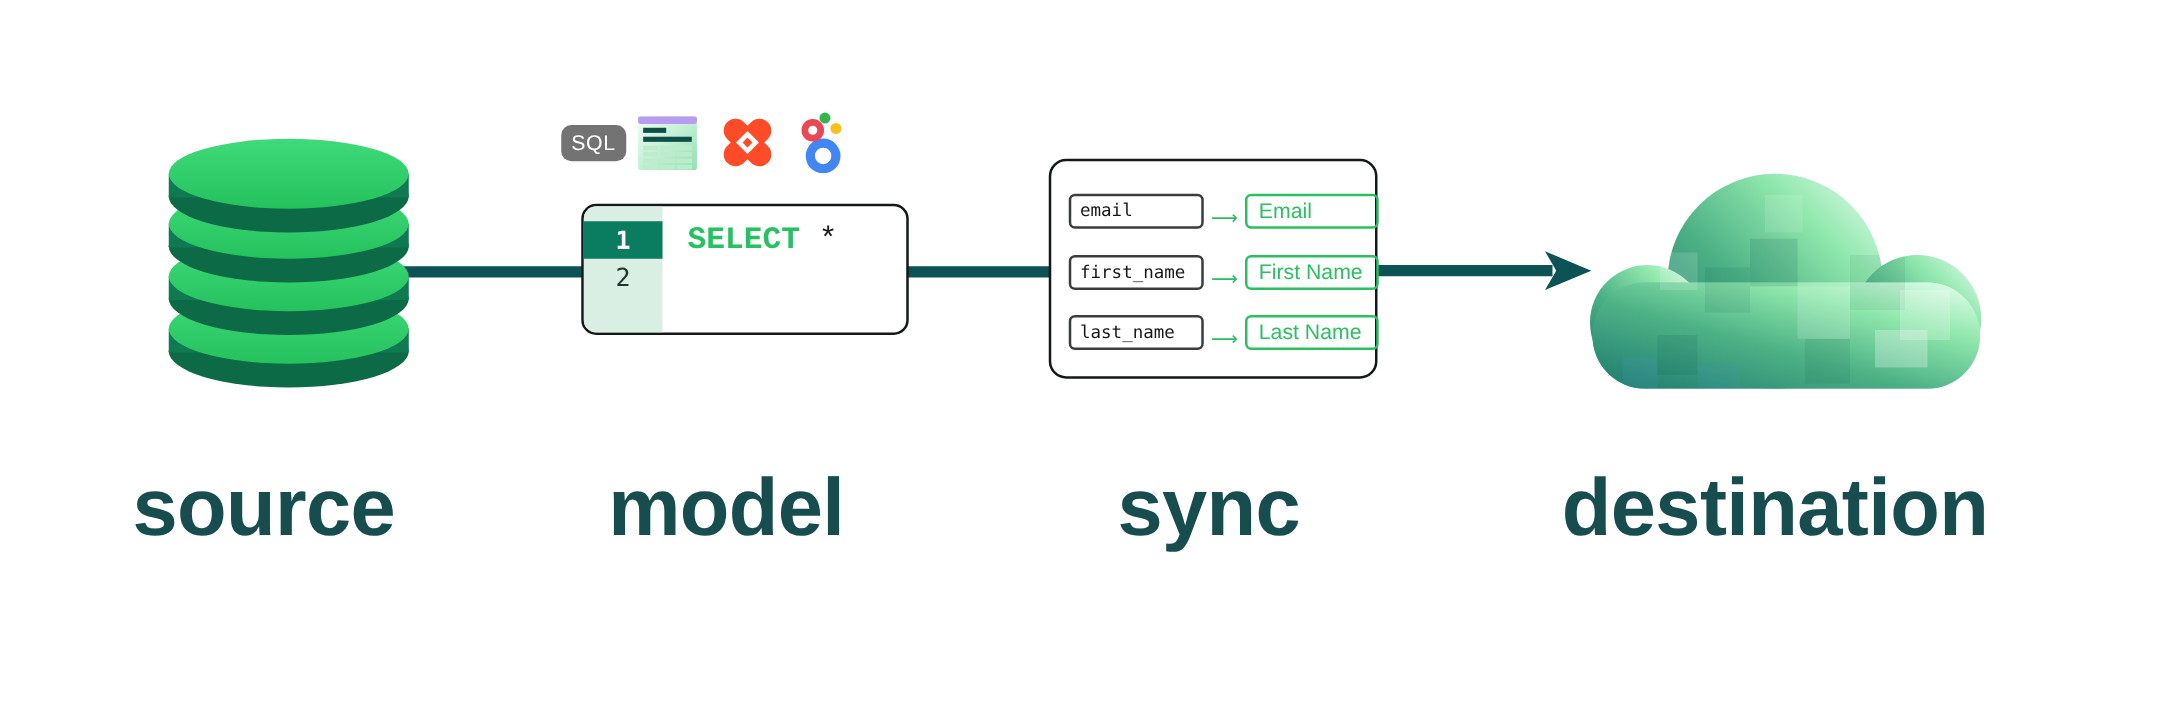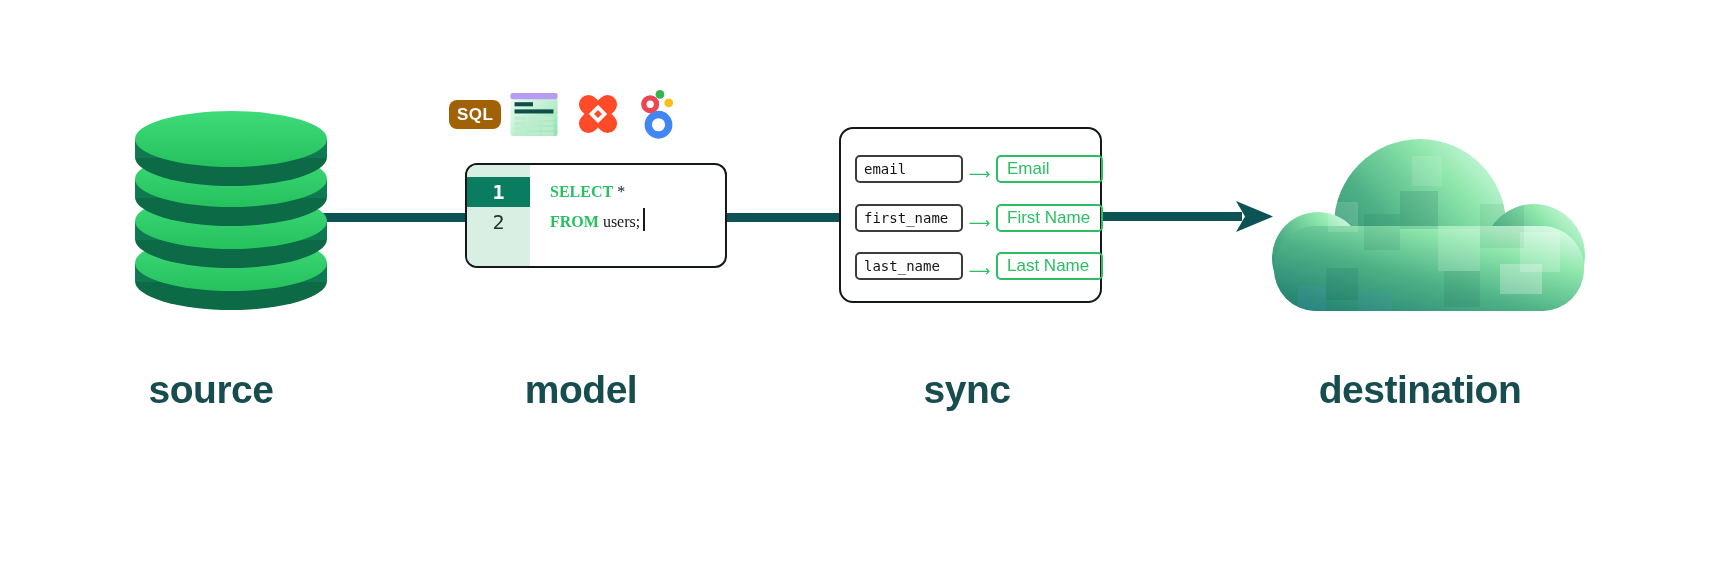--- a/index.html
+++ b/index.html
@@ -11,33 +11,33 @@
   .flow-line{position:absolute;height:9px;background:#0d5254;top:213px;}
   .line-1{left:302px;width:165px;}
   .line-2{left:726px;width:115px;}
   .line-3{left:1101px;width:141px;top:212px;}
   .arrowhead{position:absolute;left:1236px;top:200px;}
   
   .db{position:absolute;left:133px;top:109px;}
   
   .icon-row{position:absolute;left:449px;top:85px;width:240px;height:58px;
     display:flex;align-items:center;gap:9px;}
-  .sql-badge{background:#a16207;color:#ffffff;font-weight:700;font-size:17px;
+  .sql-badge{background:#737373;color:#ffffff;font-weight:400;font-size:17px;
     border-radius:8px;padding:6px 8px;letter-spacing:.5px;line-height:1;
     font-family:"Liberation Sans",sans-serif;}
   .code-box{position:absolute;left:465px;top:163px;width:262px;height:105px;
     background:#ffffff;border:2.5px solid #15181a;border-radius:12px;
     display:flex;overflow:hidden;box-sizing:border-box;}
   .gutter{width:63px;background:#d9efe3;padding-top:12px;flex:none;}
   .gnum{height:30px;line-height:30px;text-align:center;
     font-family:"DejaVu Sans Mono",monospace;font-size:20px;color:#21362f;}
   .gnum.active{background:#0a7d60;color:#ffffff;font-weight:700;}
   .code-col{padding:12px 0 0 20px;}
   .code-line{height:30px;line-height:30px;white-space:pre;
-    font-family:Liberation Serif, serif;font-size:16px;color:#17191a;}
+    font-family:Liberation Mono, monospace;font-size:25px;color:#17191a;}
   .kw{color:#27c161;font-weight:700;}
   .cursor{display:inline-block;width:2px;height:23px;background:#17191a;
     vertical-align:-4px;margin-left:3px;}
   
   .sync-box{position:absolute;left:839px;top:127px;width:263px;height:176px;
     background:#ffffff;border:2.5px solid #15181a;border-radius:14px;
     box-sizing:border-box;}
   .map-row{position:absolute;left:14px;height:28px;display:flex;align-items:flex-end;}
   .map-row.r0{top:26px;} .map-row.r1{top:75px;} .map-row.r2{top:123px;}
   .src-field{width:108px;height:28px;box-sizing:border-box;border:2px solid #3a3d3c;
@@ -45,21 +45,21 @@
     font-family:"DejaVu Sans Mono",monospace;font-size:14px;color:#151515;flex:none;}
   .map-arrow{width:33px;text-align:center;color:#2abf63;font-size:15px;flex:none;}
   .tgt-field{width:107px;height:28px;box-sizing:border-box;border:2px solid #2abf63;
     border-radius:5px;display:flex;align-items:center;padding-left:9px;
     font-size:17px;font-weight:500;color:#2abf63;flex:none;
     font-family:"Liberation Sans",sans-serif;}
   
   .cloud{position:absolute;left:1272px;top:136px;}
   
   .stage-label{position:absolute;top:368px;transform:translateX(-50%);
-    font-size:39px;font-weight:600;color:#174d4f;letter-spacing:-.5px;}
+    font-size:65px;font-weight:600;color:#174d4f;letter-spacing:-.5px;}
   .lab-source{left:211px;} .lab-model{left:581px;}
   .lab-sync{left:967px;} .lab-destination{left:1420px;}
 </style>
 </head>
 <body>
 
 <div class="canvas">
 
   <div class="flow-line line-1"></div>
   <div class="flow-line line-2"></div>
@@ -139,21 +139,20 @@
     </svg>
   </div>
 
   <div class="code-box">
     <div class="gutter">
       <div class="gnum active">1</div>
       <div class="gnum">2</div>
     </div>
     <div class="code-col">
       <div class="code-line"><span class="kw">SELECT</span><span> *</span></div>
-      <div class="code-line"><span class="kw">FROM</span><span> users;</span><span class="cursor"></span></div>
     </div>
   </div>
 
   <div class="sync-box">
     <div class="map-row r0">
       <div class="src-field">email</div>
       <div class="map-arrow">⟶</div>
       <div class="tgt-field">Email</div>
     </div>
     <div class="map-row r1">

